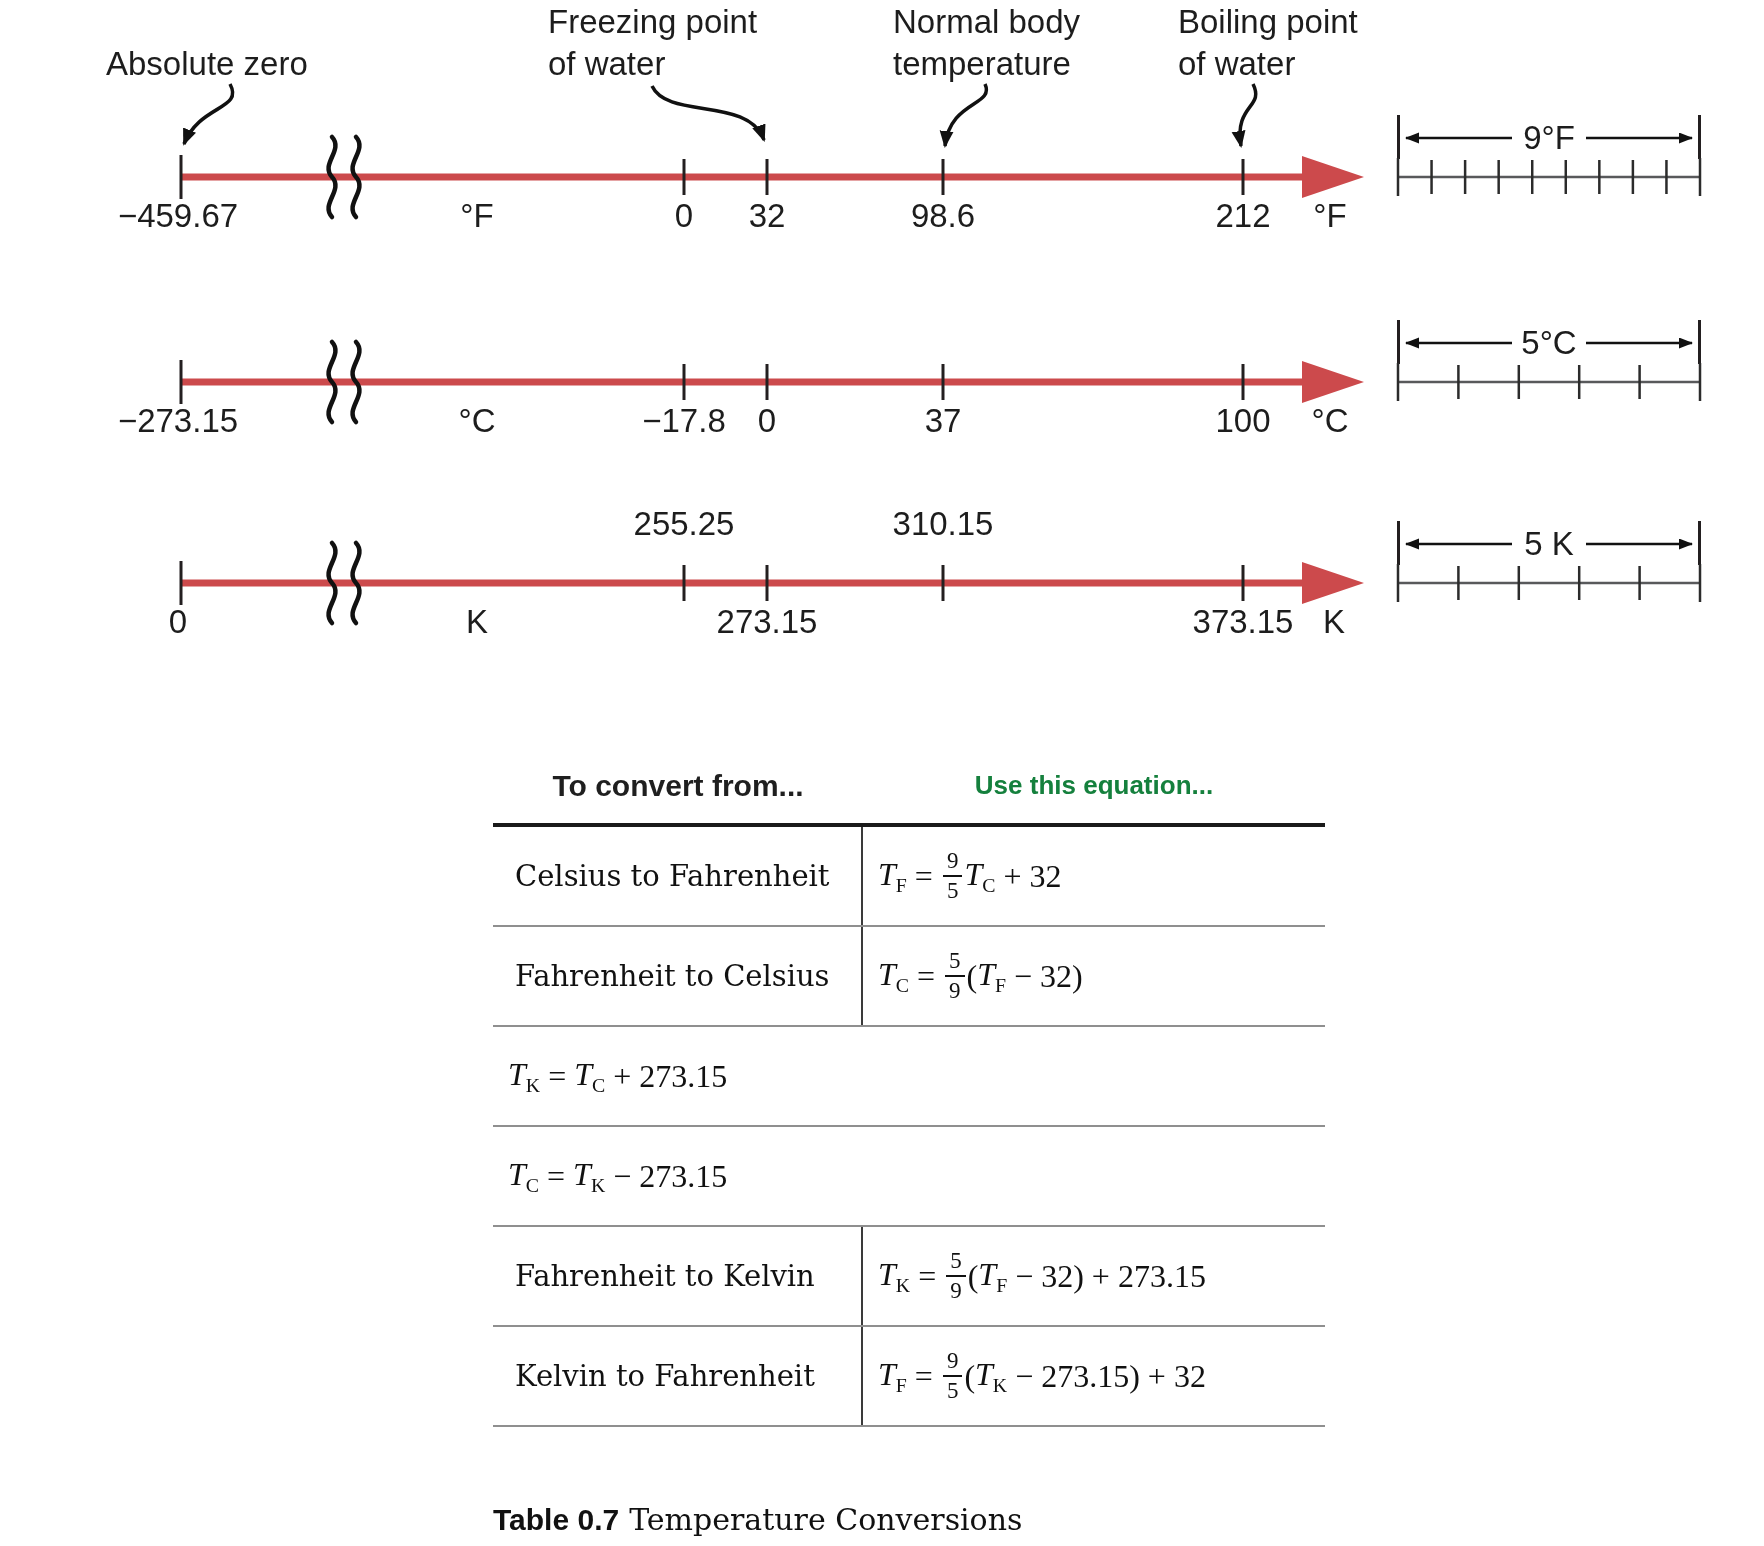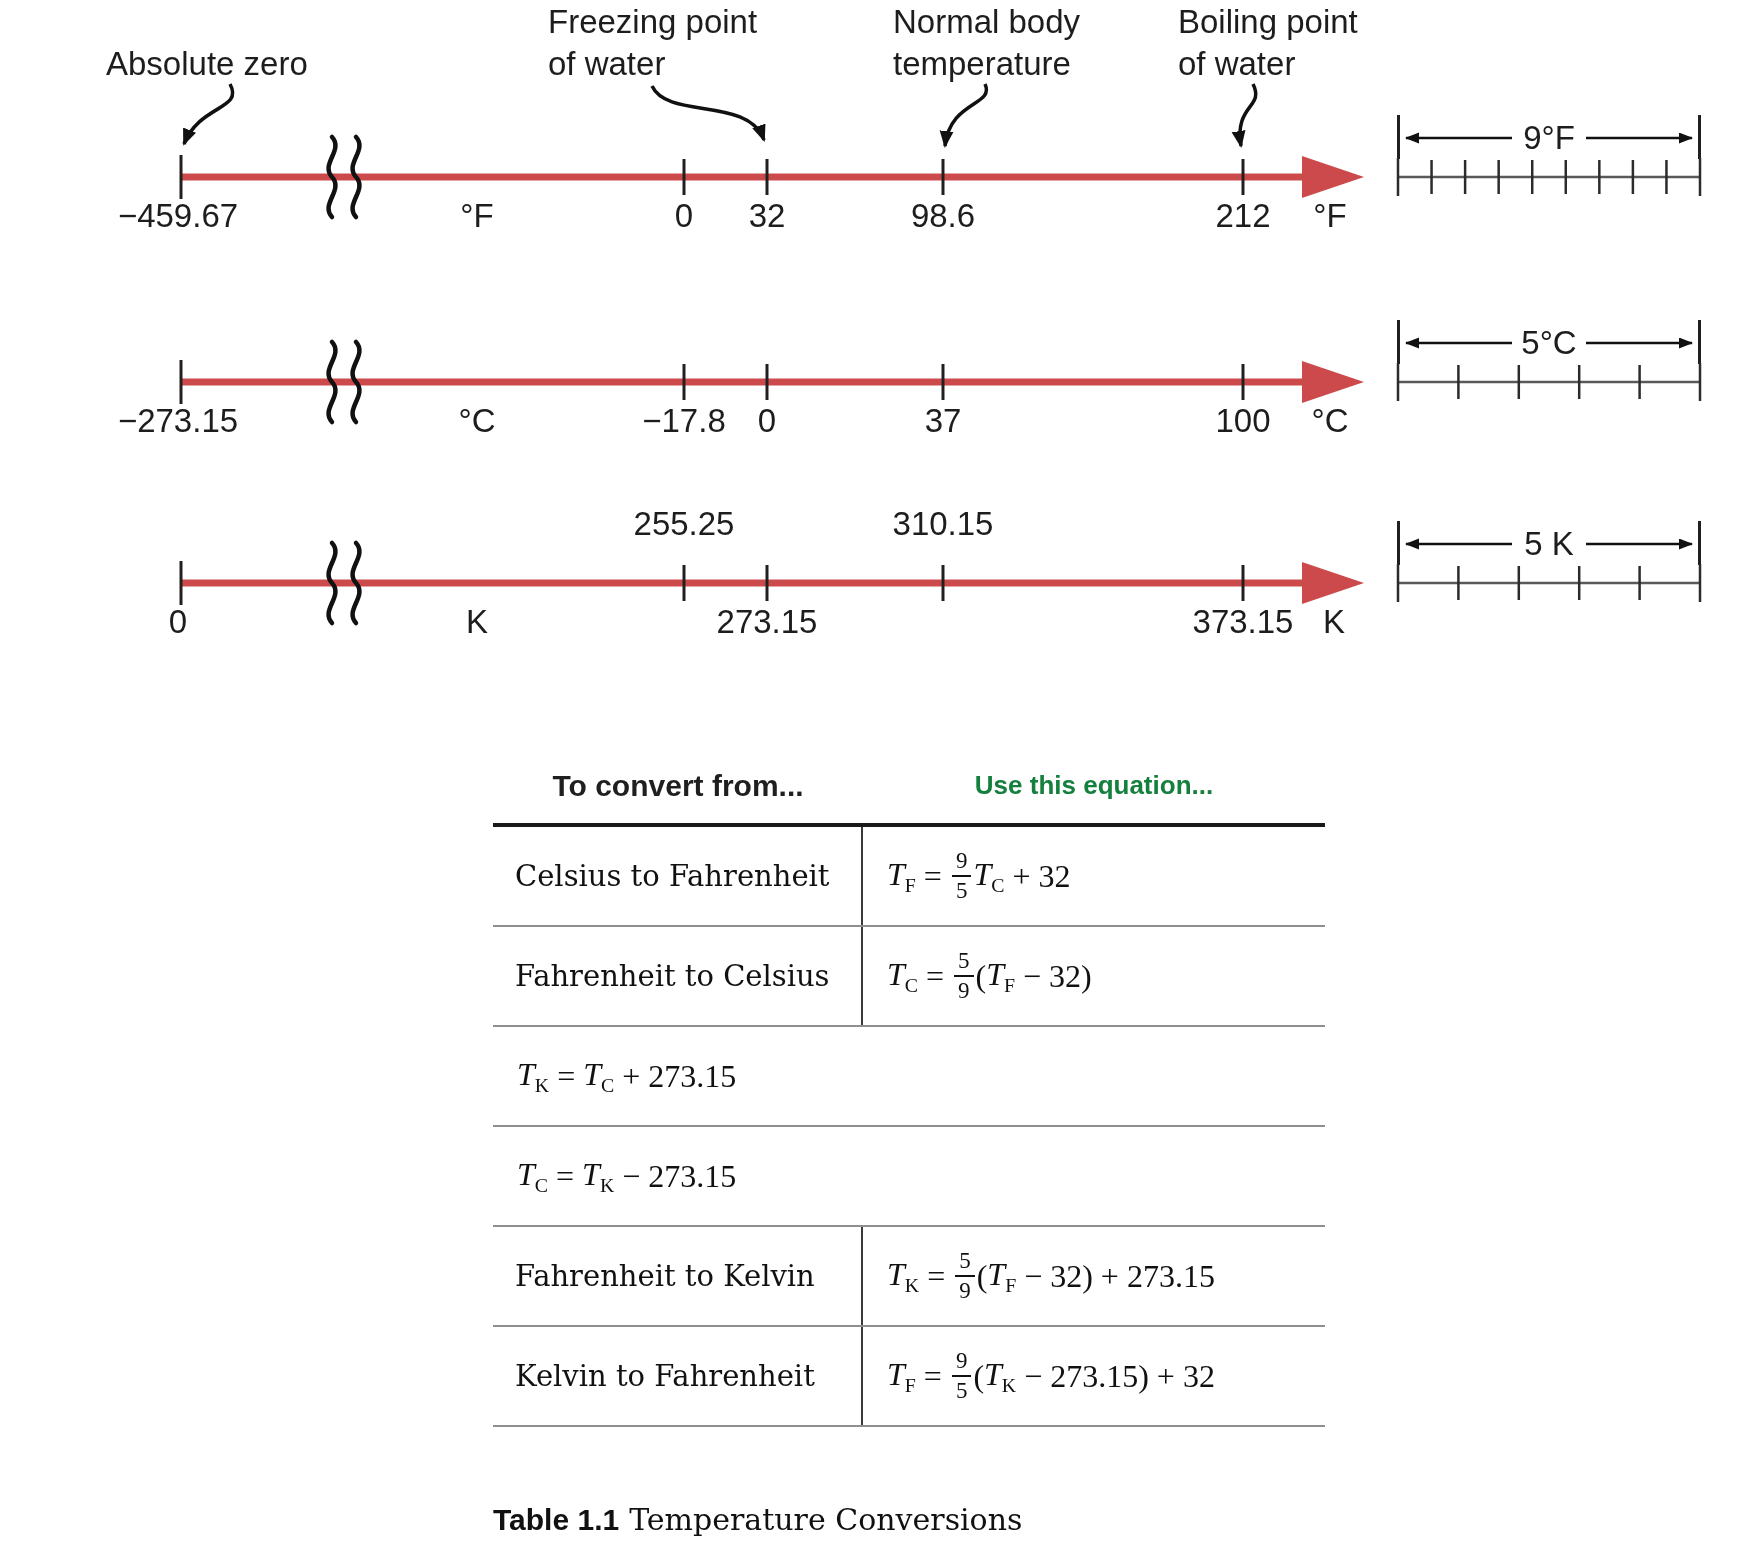--- a/index.html
+++ b/index.html
@@ -15,21 +15,21 @@
   .tc-table{position:absolute;left:493px;top:748px;width:832px;box-sizing:border-box;}
   .tc-head{display:flex;height:75px;border-bottom:4px solid #1a1a1a;}
   .tc-head .h1{width:370px;display:flex;align-items:center;justify-content:center;
                font-weight:bold;font-size:30px;color:#1f1f1f;}
   .tc-head .h2{flex:1;display:flex;align-items:center;justify-content:center;
                font-weight:bold;font-size:26px;color:#15803d;}
   .tc-row{display:flex;height:100px;border-bottom:2px solid #8f8f8f;box-sizing:border-box;}
   .tc-row .c1{width:370px;box-sizing:border-box;border-right:2px solid #3a3a3a;
               display:flex;align-items:center;padding-left:22px;
               font-family:"DejaVu Serif",serif;font-size:29px;color:#111;}
-  .tc-row .c2{flex:1;display:flex;align-items:center;padding-left:24px;
+  .tc-row .c2{flex:1;display:flex;align-items:center;padding-left:15px;
               font-family:"Liberation Serif",serif;font-size:32px;color:#111;white-space:pre;}
   .c2 i{font-style:italic;}
   .c2 sub{font-size:0.62em;line-height:1;}
   .frac{display:inline-flex;flex-direction:column;align-items:center;vertical-align:-0.6em;
         line-height:1.05;font-size:23px;margin:0 2px;}
   .frac .fn{padding:0 4px 2px;border-bottom:2px solid #111;}
   .frac .fd{padding-top:2px;}
   .table-caption{position:absolute;left:493px;top:1502px;font-size:30px;color:#111;}
   .table-caption .tcap-label{font-weight:bold;font-family:"Liberation Sans",sans-serif;}
   .table-caption .tcap-text{font-family:"DejaVu Serif",serif;margin-left:10px;}
@@ -205,16 +205,16 @@
       <div class="c1">Fahrenheit to Kelvin</div>
       <div class="c2"><span><i>T</i><sub>K</sub></span><span> = </span><span class="frac"><span class="fn">5</span><span class="fd">9</span></span><span>(</span><span><i>T</i><sub>F</sub></span><span> − 32) + 273.15</span></div>
     </div>
     <div class="tc-row">
       <div class="c1">Kelvin to Fahrenheit</div>
       <div class="c2"><span><i>T</i><sub>F</sub></span><span> = </span><span class="frac"><span class="fn">9</span><span class="fd">5</span></span><span>(</span><span><i>T</i><sub>K</sub></span><span> − 273.15) + 32</span></div>
     </div>
   </div>
 
   <div class="table-caption">
-    <span class="tcap-label">Table 1.1</span><span class="tcap-text">Temperature Conversions</span>
+    <span class="tcap-label">Table 0.7</span><span class="tcap-text">Temperature Conversions</span>
   </div>
 
 </div>
 
 </body></html>

